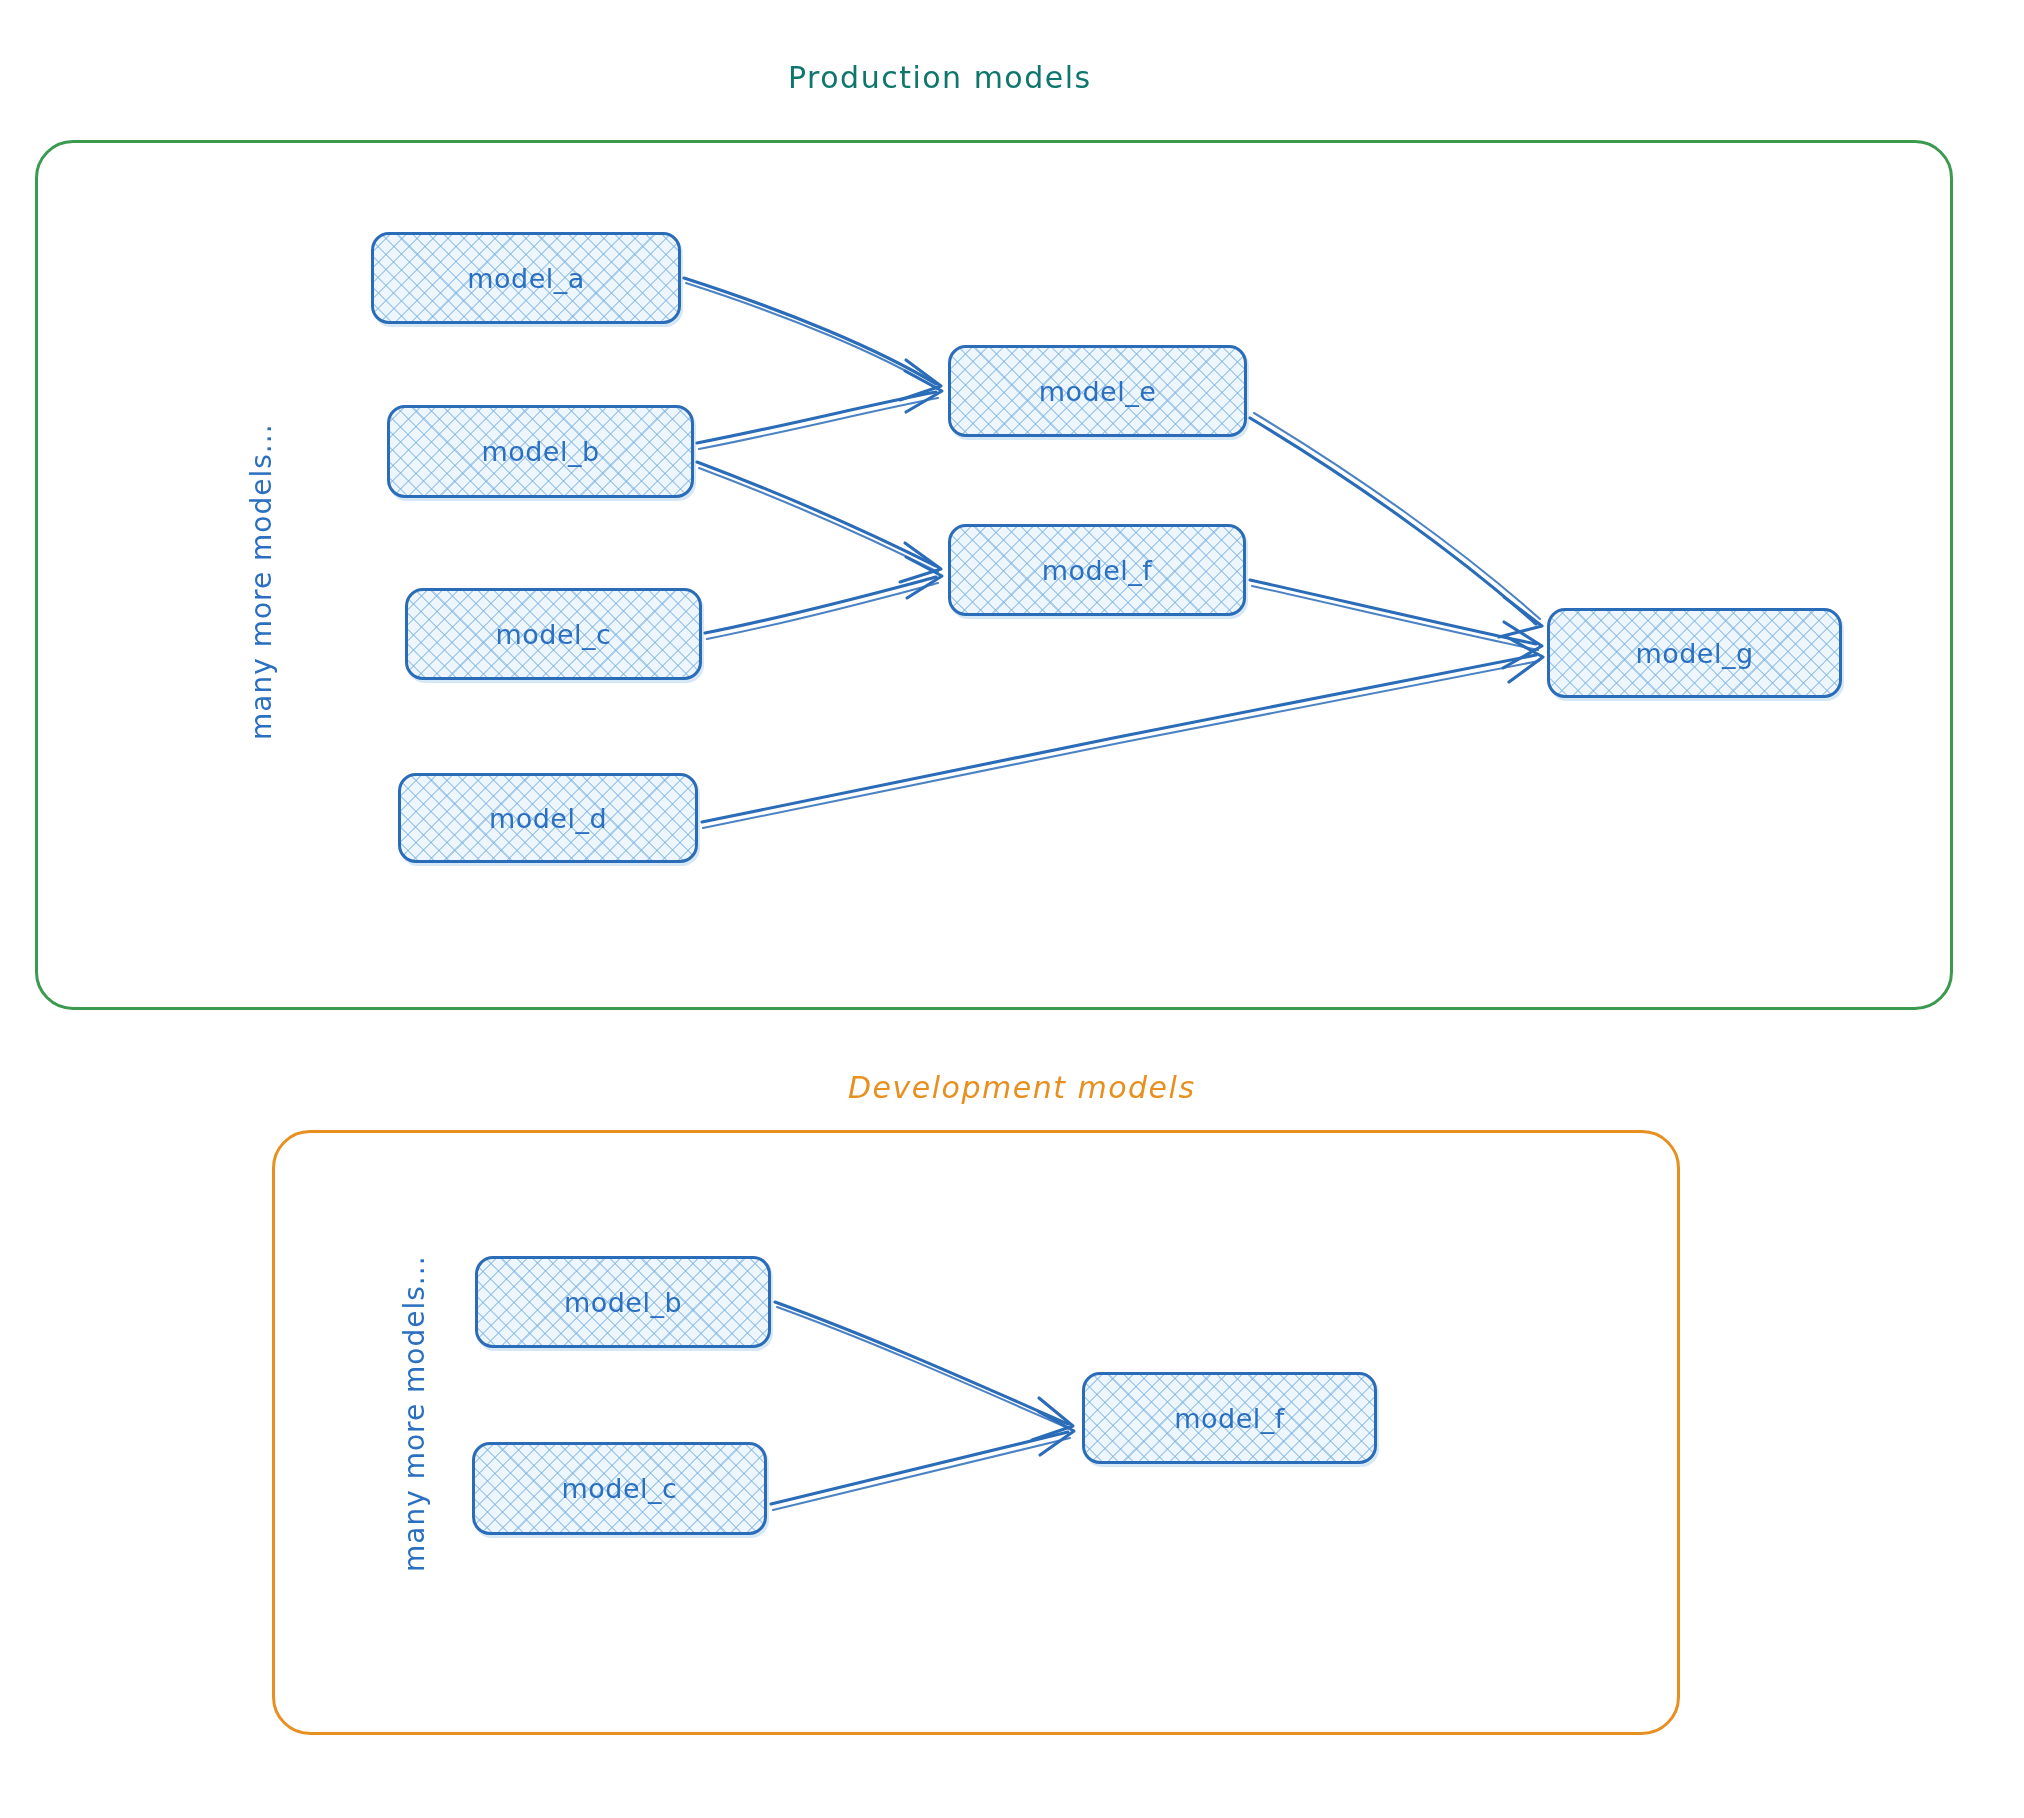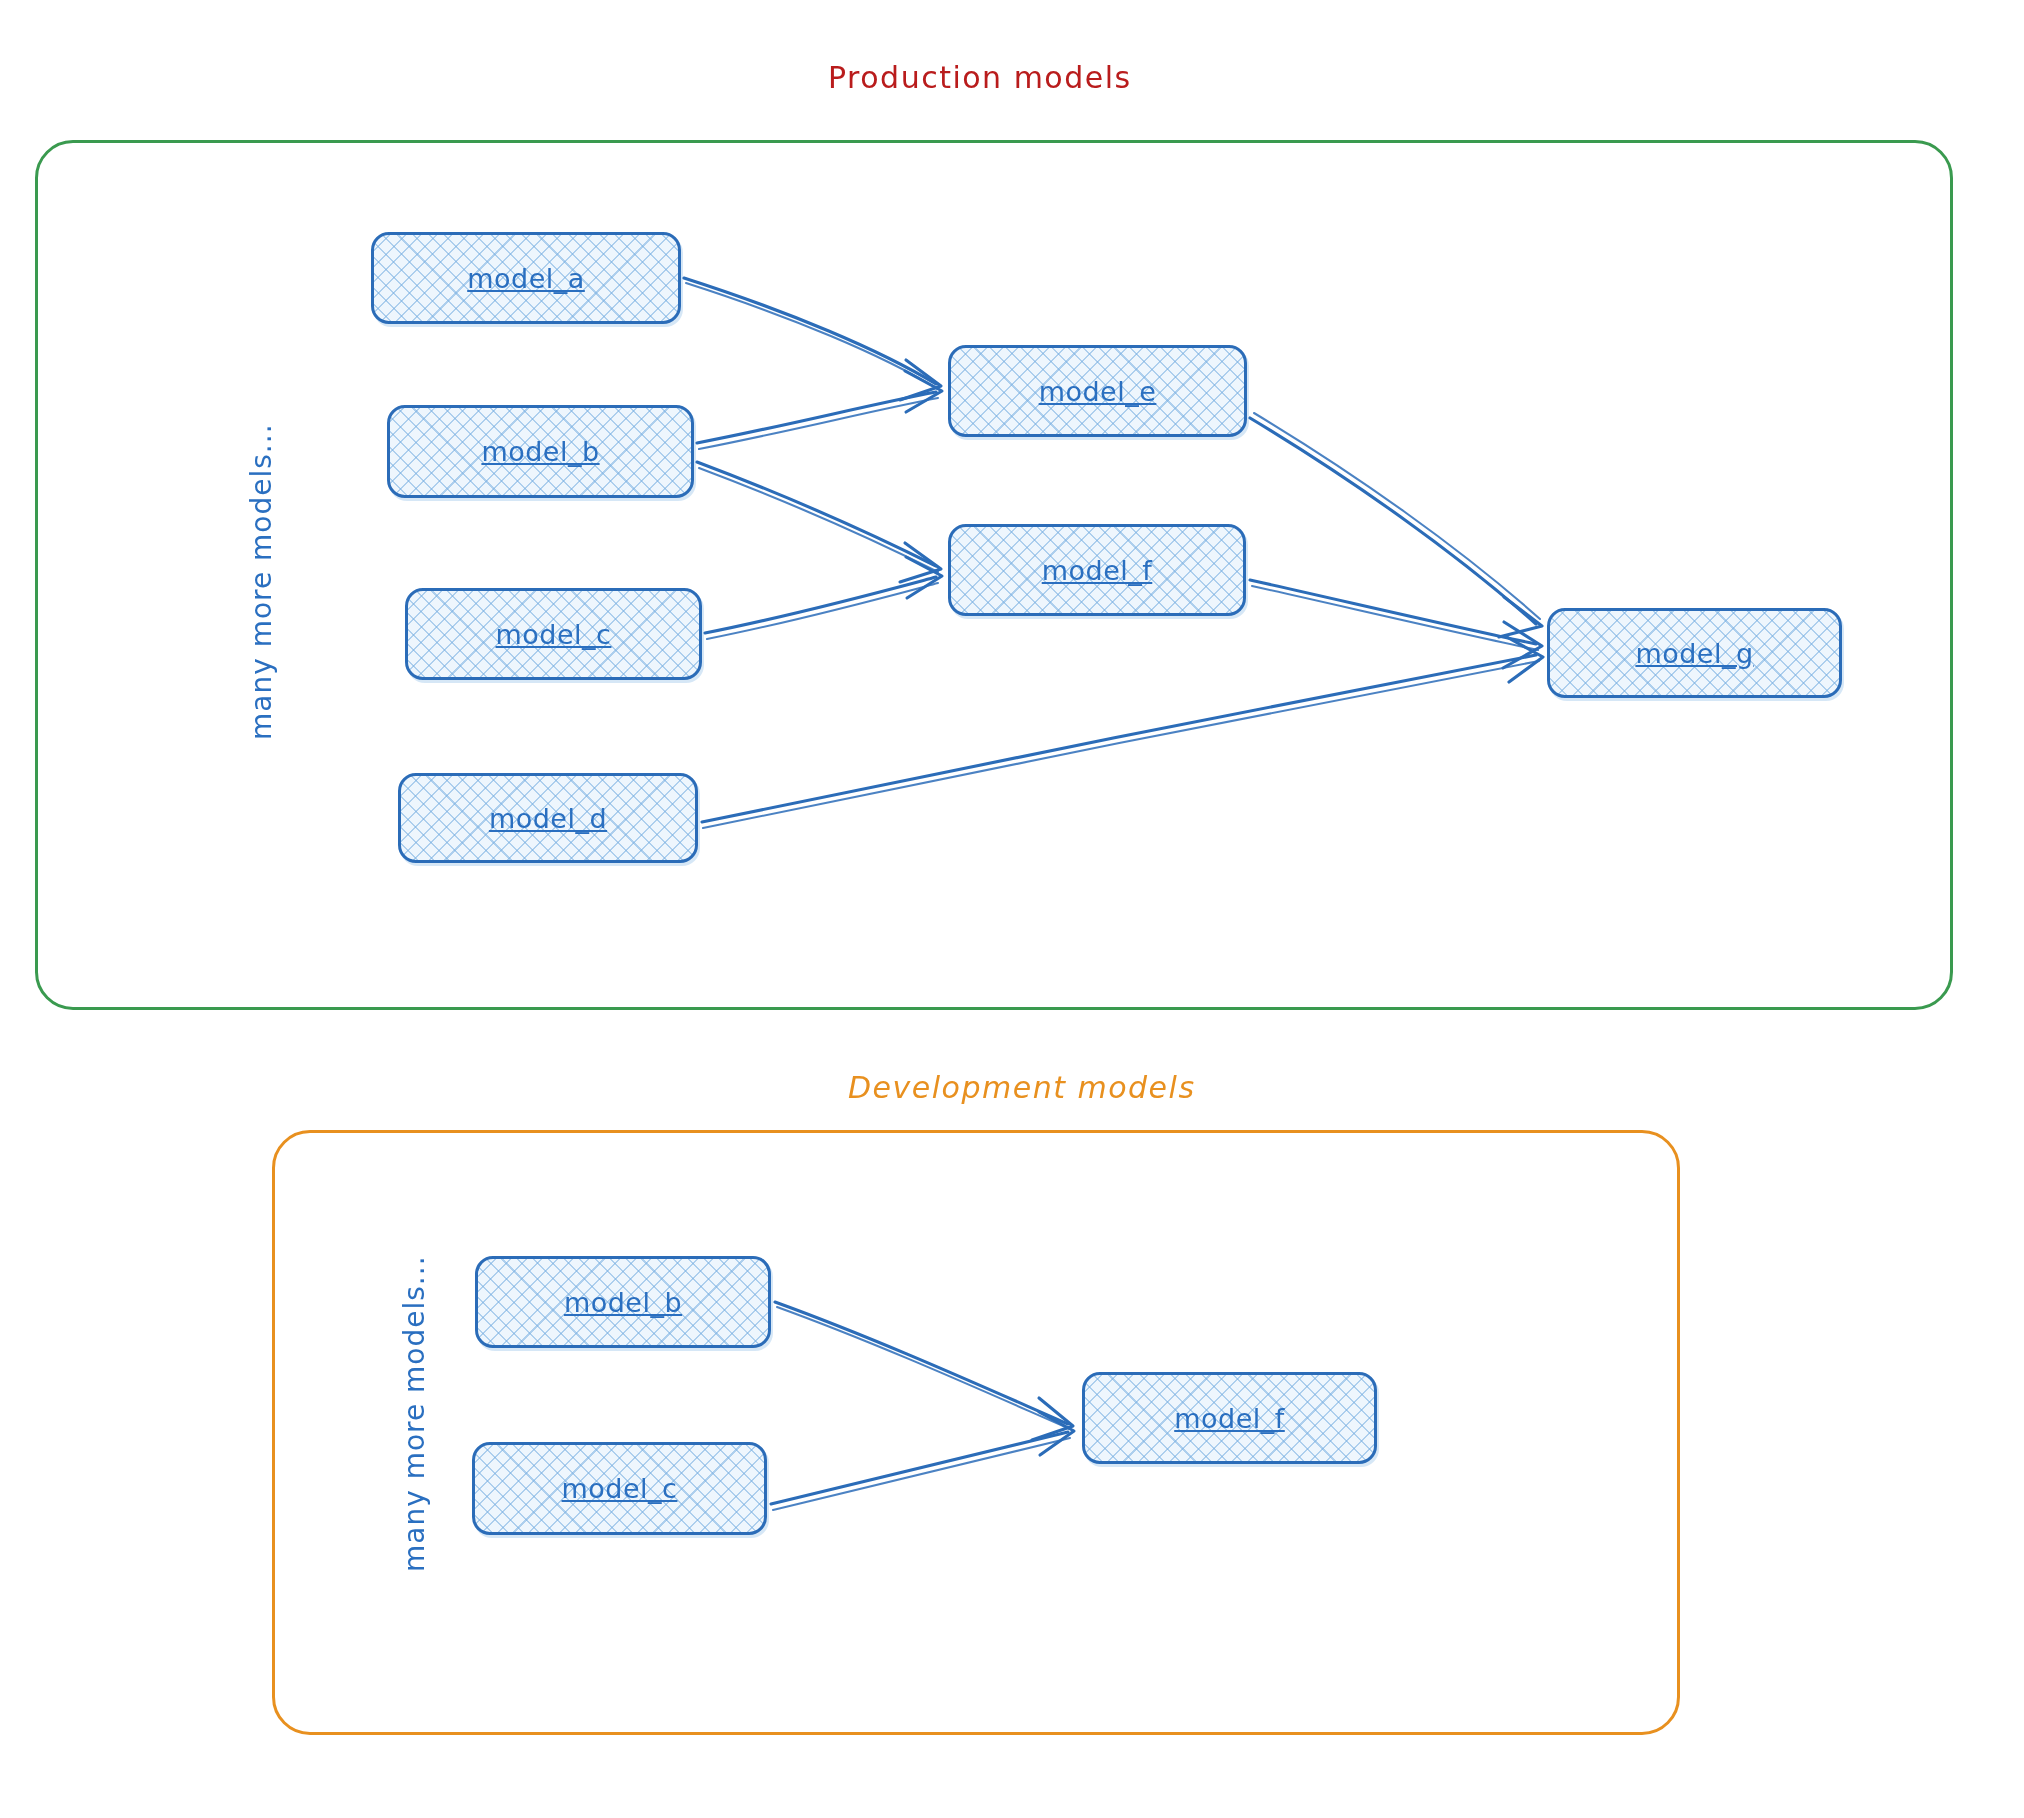--- a/index.html
+++ b/index.html
@@ -30,21 +30,21 @@
     border-color:#e8901f;
   }
   .group-title{
     position:absolute;
     font-family:"DejaVu Sans", sans-serif;
     font-size:30px;
     letter-spacing:1.5px;
     white-space:nowrap;
   }
   #title-production{
-    left:828px; top:60px; color:#b91c1c;
+    left:788px; top:60px; color:#0f766e;
   }
   #title-development{
     left:848px; top:1070px; color:#e8901f;font-style:italic;
   }
 
   
   .vlabel{
     position:absolute;
     color:#2a6fc0;
     font-size:28px;
@@ -67,21 +67,21 @@
     justify-content:center;
     color:#2a6fc0;
     font-size:27px;
     letter-spacing:0.5px;
     background-color:#eef6fd;
     background-image:
       repeating-linear-gradient(45deg,  rgba(120,175,225,.55) 0 1.5px, rgba(0,0,0,0) 1.5px 11px),
       repeating-linear-gradient(-45deg, rgba(120,175,225,.55) 0 1.5px, rgba(0,0,0,0) 1.5px 11px);
     box-shadow:2px 3px 0 rgba(120,175,225,.30);
   }
-  .node-label{pointer-events:none;text-decoration:underline;}
+  .node-label{pointer-events:none;}
 
   
   #node-prod-model_a{ left:371px; top:232px; width:310px; height:92px; }
   #node-prod-model_b{ left:387px; top:405px; width:307px; height:93px; }
   #node-prod-model_c{ left:405px; top:588px; width:297px; height:92px; }
   #node-prod-model_d{ left:398px; top:773px; width:300px; height:90px; }
   #node-prod-model_e{ left:948px; top:345px; width:299px; height:92px; }
   #node-prod-model_f{ left:948px; top:524px; width:298px; height:92px; }
   #node-prod-model_g{ left:1547px; top:608px; width:295px; height:90px; }
 

